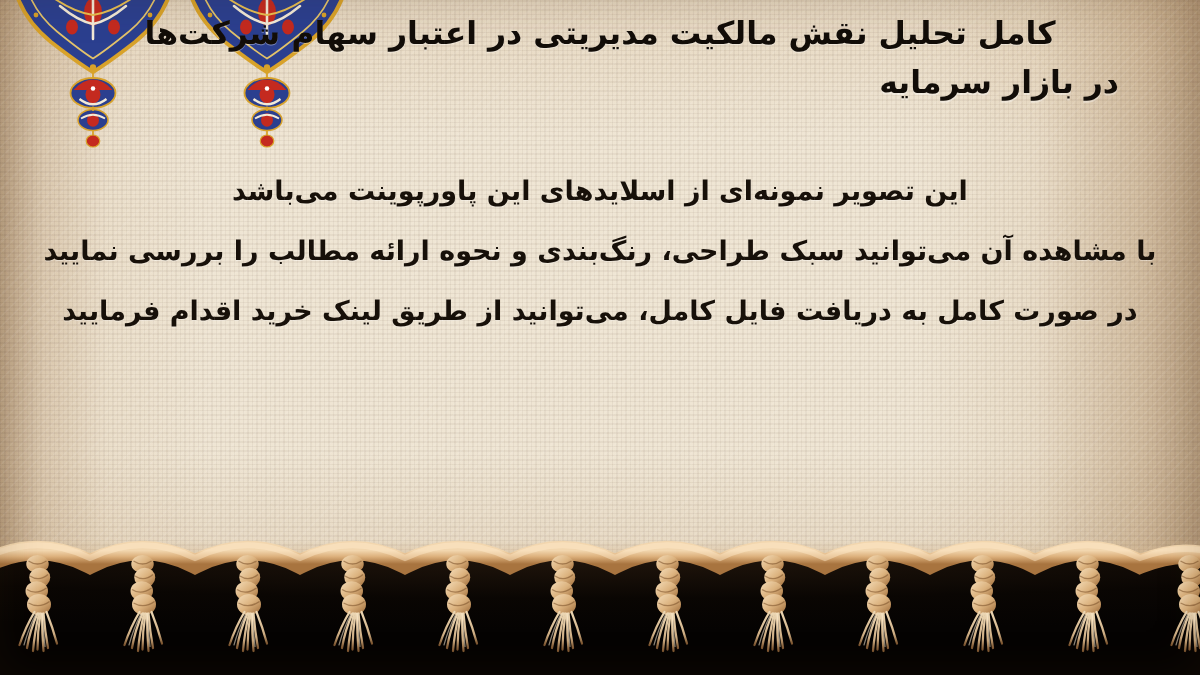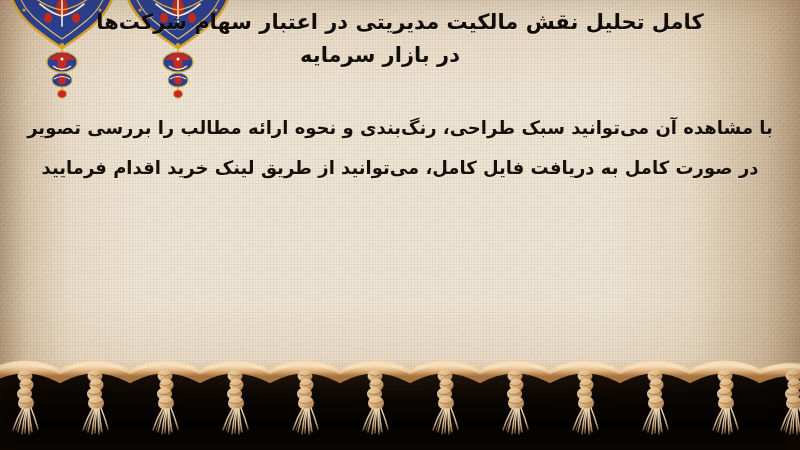--- a/index.html
+++ b/index.html
@@ -114,21 +114,21 @@
     width: 772px;
     text-align: center;
     color: #120d08;
     font-size: 21px;
     font-weight: 700;
     line-height: 33px;
     letter-spacing: 0px;
     text-shadow: 0 1px 0 rgba(255,255,255,0.35);
   }
   .title .ln { display: block; }
-  .title .ln2 { padding-right: 40px; }
+  .title .ln2 { padding-right: 40px; text-align: right; }
 
   .body {
     position: absolute;
     right: 14px;
     top: 108px;
     width: 772px;
     text-align: center;
     color: #171009;
     font-size: 18px;
     line-height: 40px;
@@ -289,21 +289,22 @@
   </div>
 
   <div class="text-layer">
 
     <div class="title">
       <span class="ln ln1">کامل تحلیل نقش مالکیت مدیریتی در اعتبار سهام شرکت‌ها</span>
       <span class="ln ln2">در بازار سرمایه</span>
     </div>
 
     <div class="body">
-      <span class="ln">با مشاهده آن می‌توانید سبک طراحی، رنگ‌بندی و نحوه ارائه مطالب را بررسی تصویر</span>
+      <span class="ln">این تصویر نمونه‌ای از اسلایدهای این پاورپوینت می‌باشد</span>
+      <span class="ln">با مشاهده آن می‌توانید سبک طراحی، رنگ‌بندی و نحوه ارائه مطالب را بررسی نمایید</span>
       <span class="ln">در صورت کامل به دریافت فایل کامل، می‌توانید از طریق لینک خرید اقدام فرمایید</span>
     </div>
 
   </div>
 
   <div class="paper-hem"></div>
 
   <div class="bottom-band"></div>
 
   <div class="fringe">

